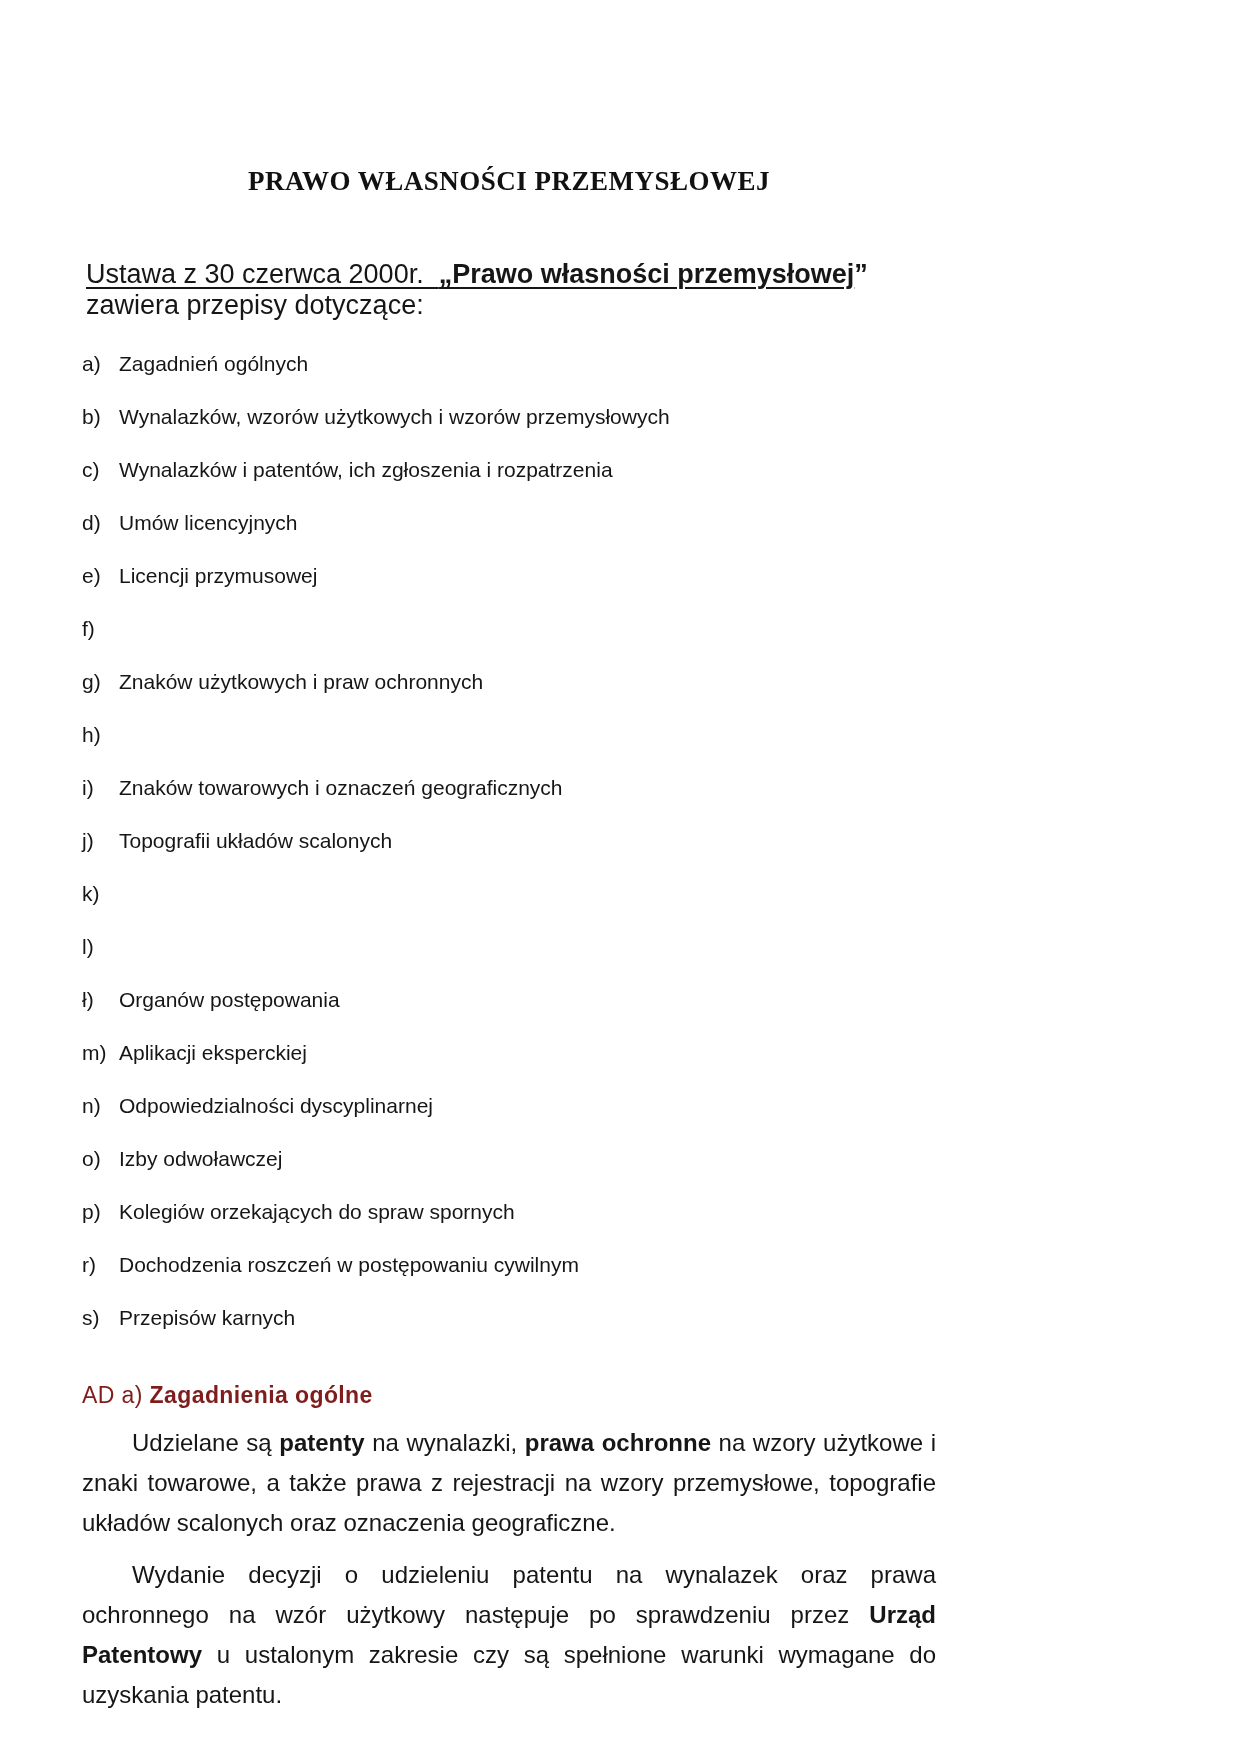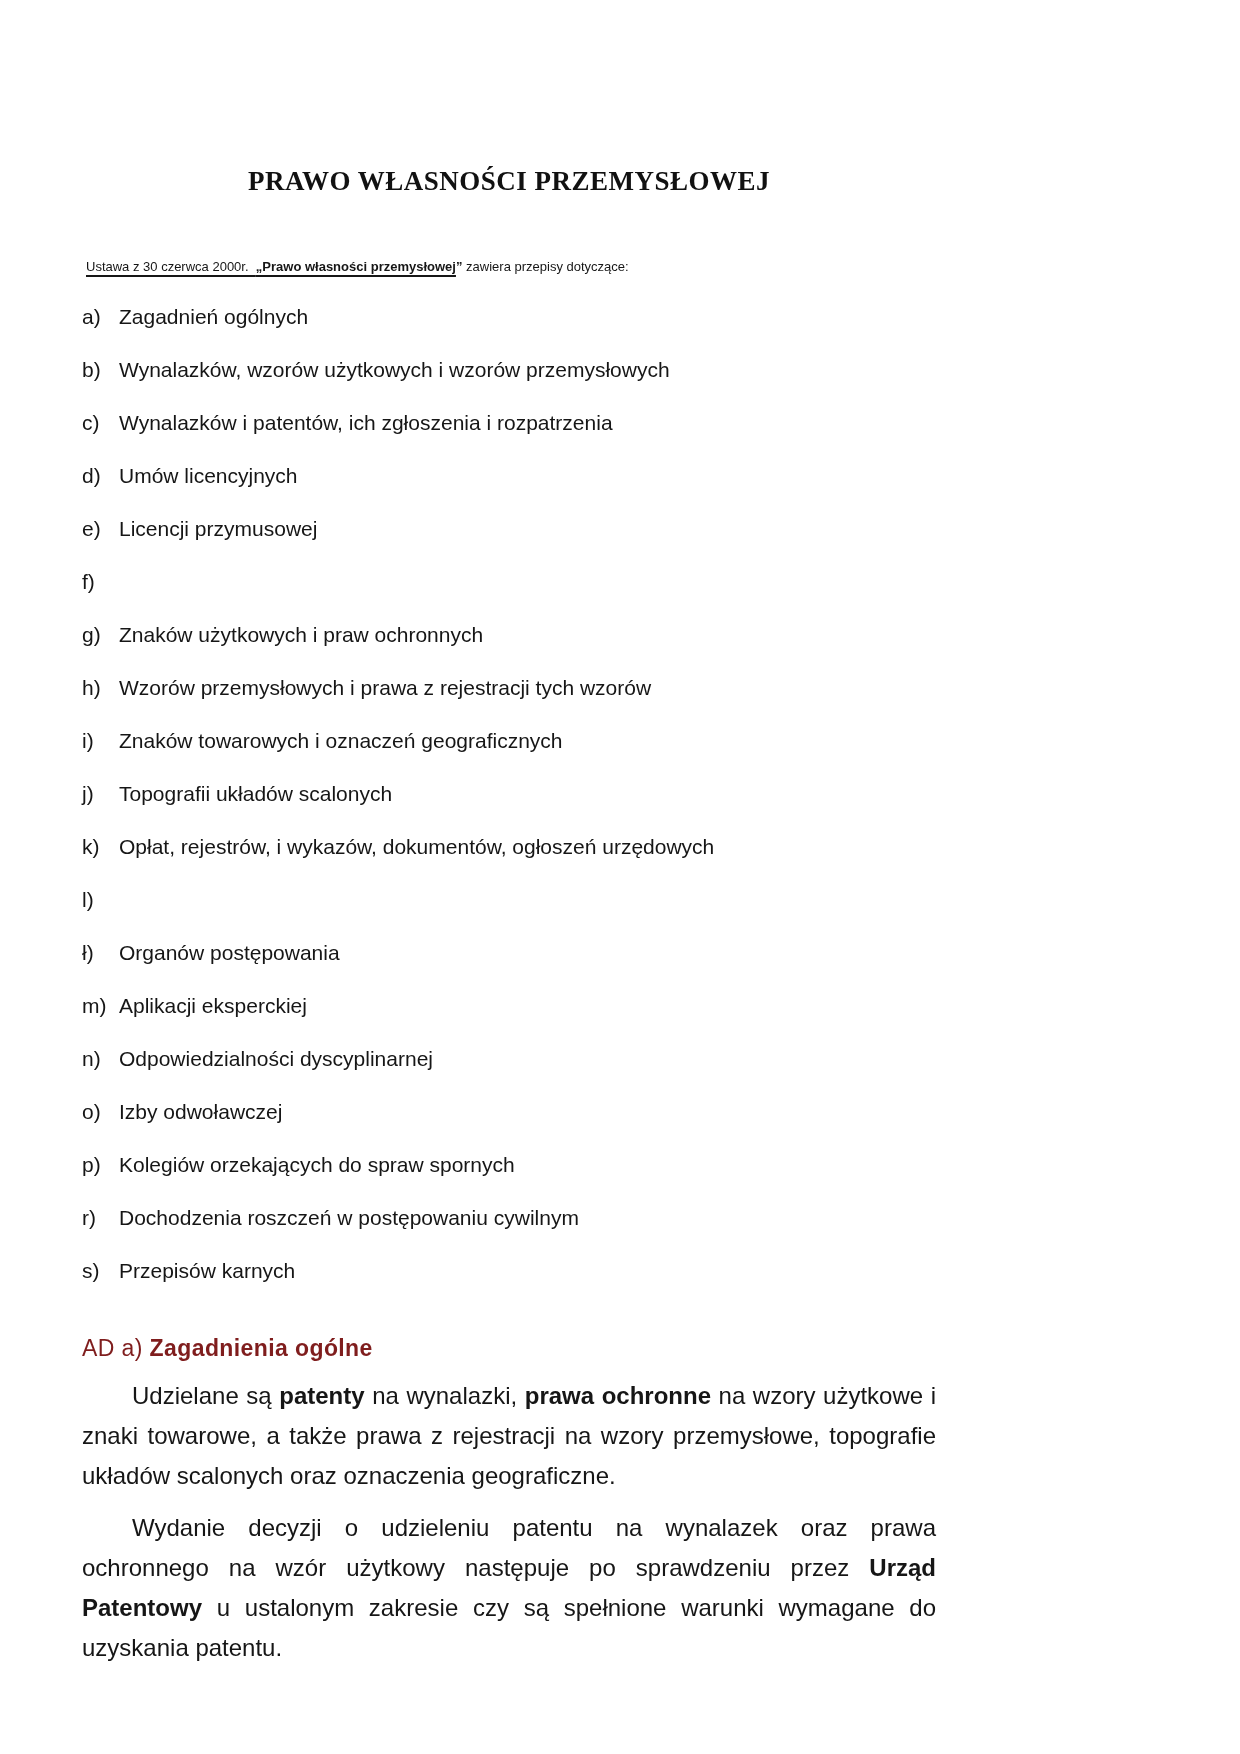--- a/index.html
+++ b/index.html
@@ -25,21 +25,21 @@
     font-family: "Liberation Serif", serif;
     font-weight: 700;
     font-size: 27px;
     letter-spacing: 0.5px;
     text-align: center;
     margin: 0;
     color: #111111;
   }
   .intro {
     margin: 62px 0 0 4px;
-    font-size: 13px;
+    font-size: 27px;
     white-space: pre-wrap;
   }
   .intro .u {
     text-decoration: underline;
     text-underline-offset: 4px;
     text-decoration-thickness: 2px;
   }
   .intro .b {
     font-weight: 700;
   }
@@ -114,33 +114,31 @@
       </div>
       <div class="list-item">
         <span class="marker">f)</span>
       </div>
       <div class="list-item">
         <span class="marker">g)</span>
         <span class="item-text">Znaków użytkowych i praw ochronnych</span>
       </div>
       <div class="list-item">
         <span class="marker">h)</span>
-        <span class="item-text">Wzorów przemysłowych i prawa z rejestracji tych wzorów</span>
       </div>
       <div class="list-item">
         <span class="marker">i)</span>
         <span class="item-text">Znaków towarowych i oznaczeń geograficznych</span>
       </div>
       <div class="list-item">
         <span class="marker">j)</span>
         <span class="item-text">Topografii układów scalonych</span>
       </div>
       <div class="list-item">
         <span class="marker">k)</span>
-        <span class="item-text">Opłat, rejestrów, i wykazów, dokumentów, ogłoszeń urzędowych</span>
       </div>
       <div class="list-item">
         <span class="marker">l)</span>
       </div>
       <div class="list-item">
         <span class="marker">ł)</span>
         <span class="item-text">Organów postępowania</span>
       </div>
       <div class="list-item">
         <span class="marker">m)</span>

